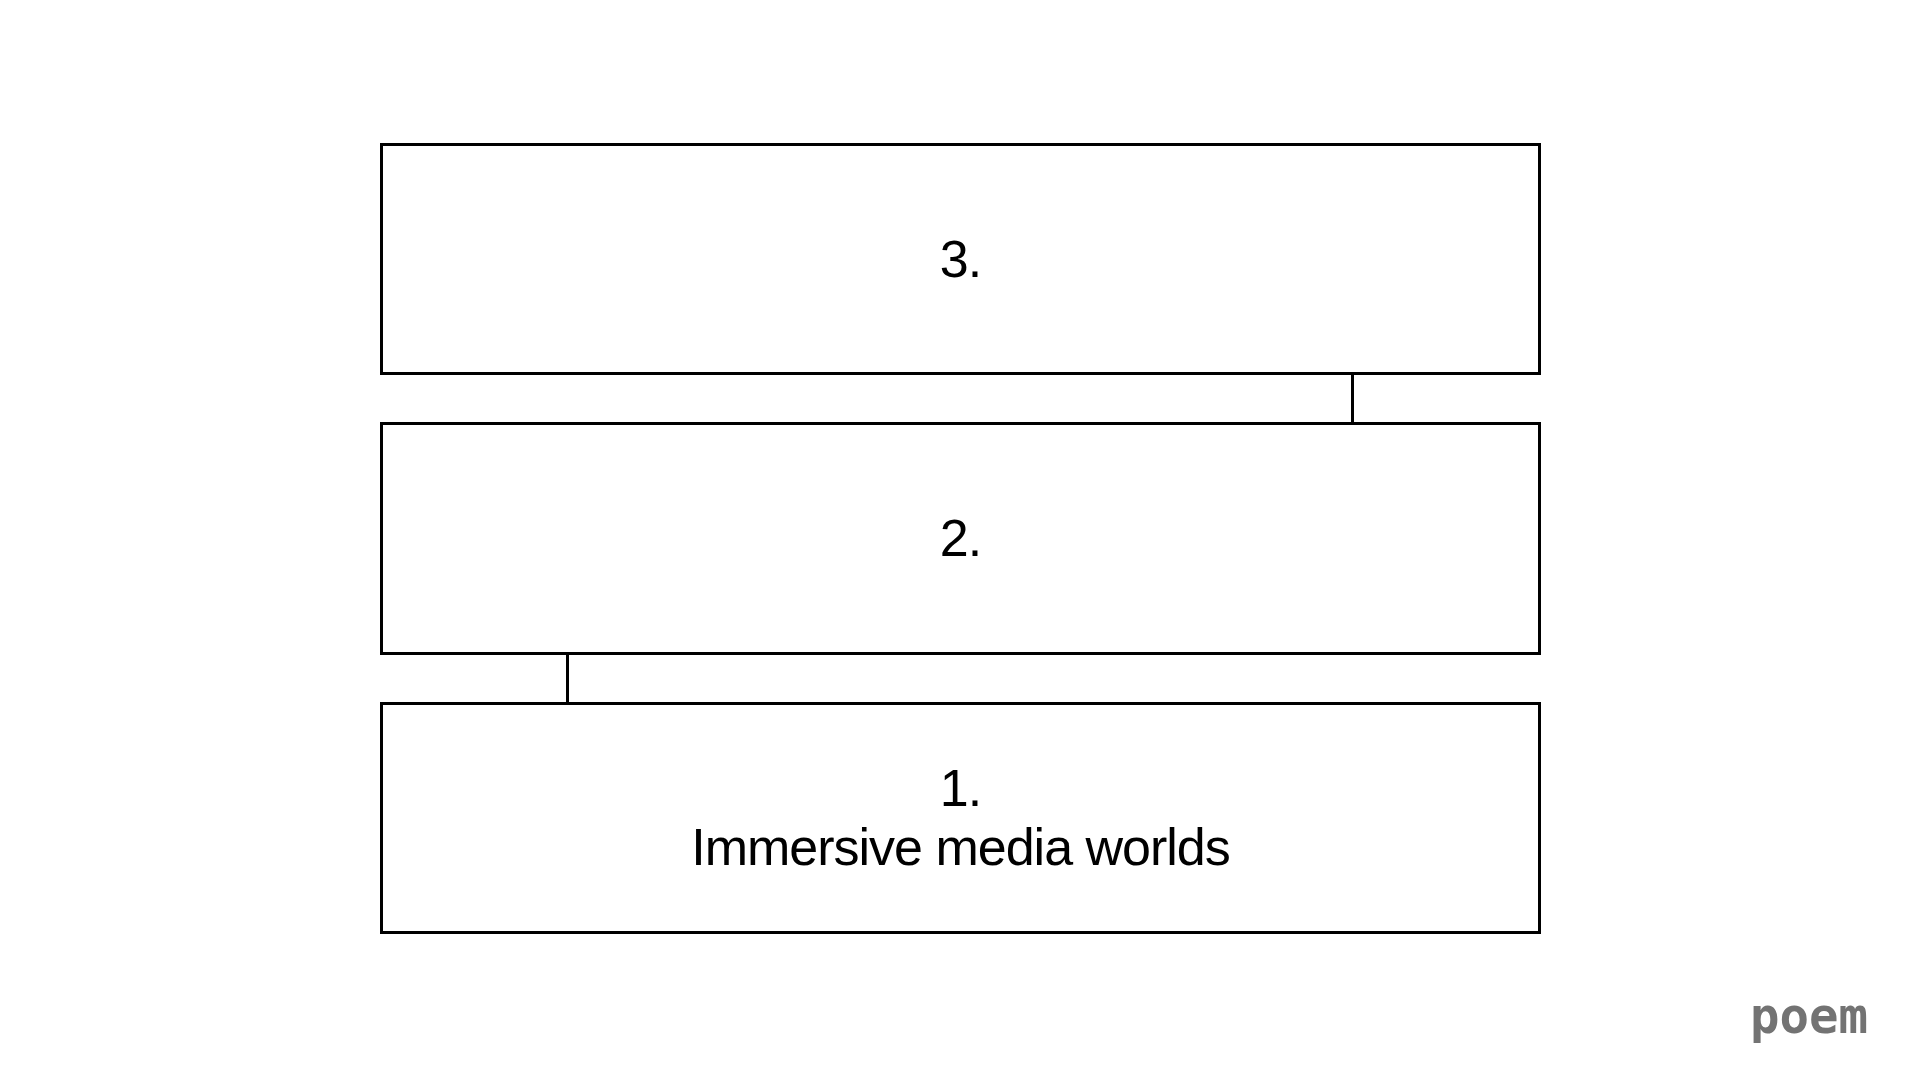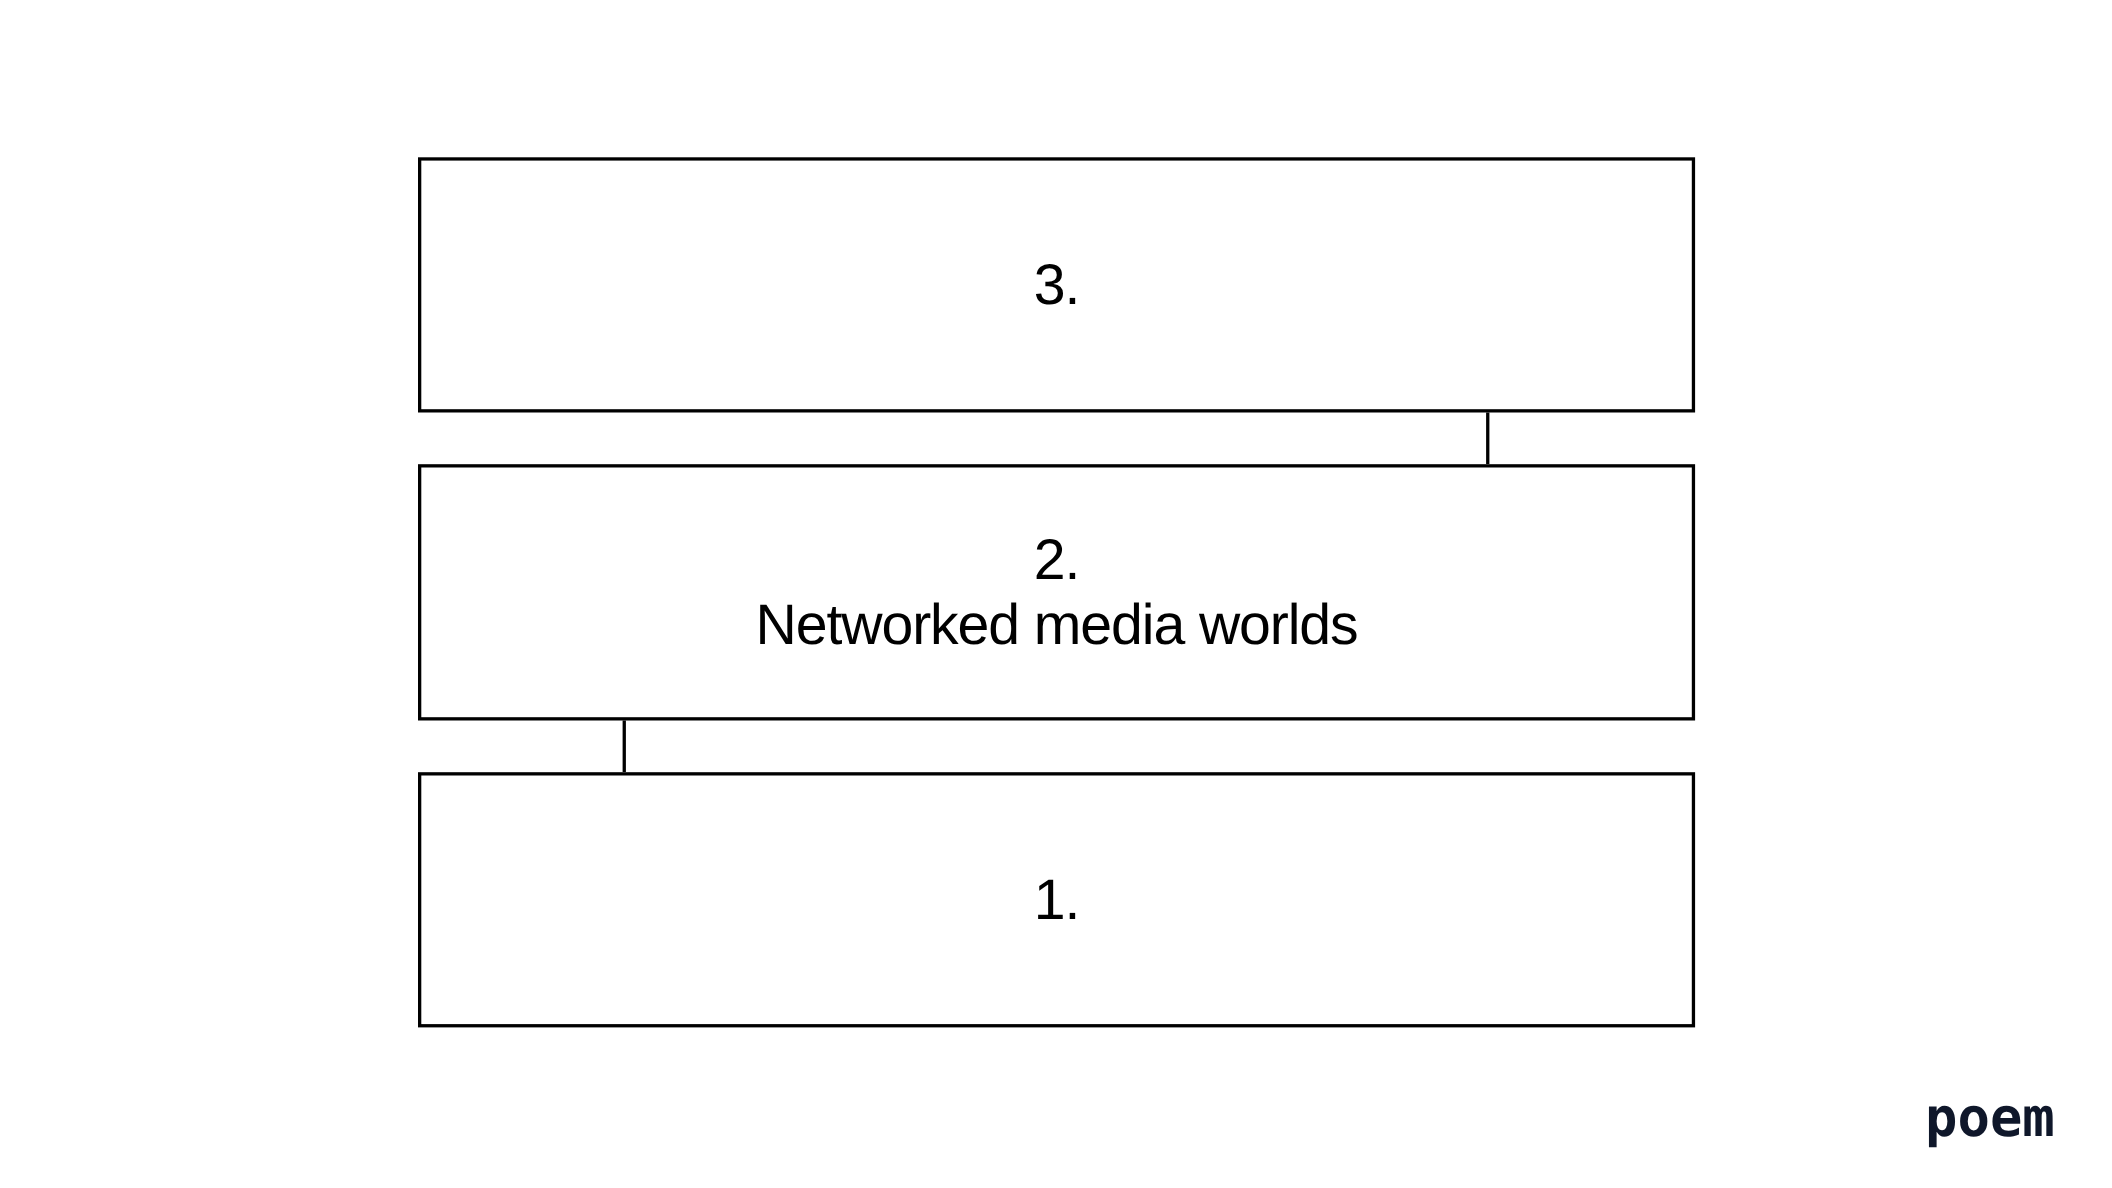--- a/index.html
+++ b/index.html
@@ -51,47 +51,47 @@
   .connector-top { left: 1351px; top: 375px; }
   .connector-bottom { left: 566px; top: 655px; }
   .logo {
     position: absolute;
     left: 1750px;
     top: 992px;
     font-family: "DejaVu Sans Mono", monospace;
     font-weight: bold;
     font-size: 49px;
     line-height: 49px;
-    color: #0f172a;
+    color: #737373;
     letter-spacing: 0;
   }
 </style>
 </head>
 <body>
 
 <div class="slide">
 
   <div class="layer-box box-3">
     <div class="box-text">
       <div>3.</div>
     </div>
   </div>
 
   <div class="connector connector-top"></div>
 
   <div class="layer-box box-2">
     <div class="box-text">
       <div>2.</div>
-      <div>Networked media worlds</div>
     </div>
   </div>
 
   <div class="connector connector-bottom"></div>
 
   <div class="layer-box box-1">
     <div class="box-text">
       <div>1.</div>
+      <div>Immersive media worlds</div>
     </div>
   </div>
 
   <div class="logo">poem</div>
 
 </div>
 
 </body></html>

